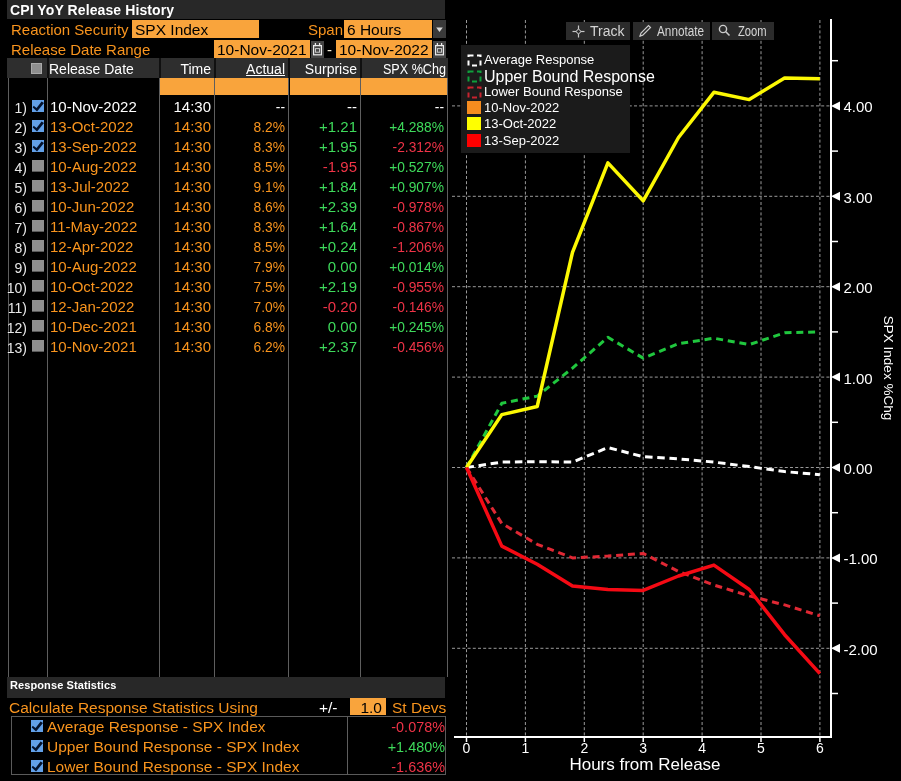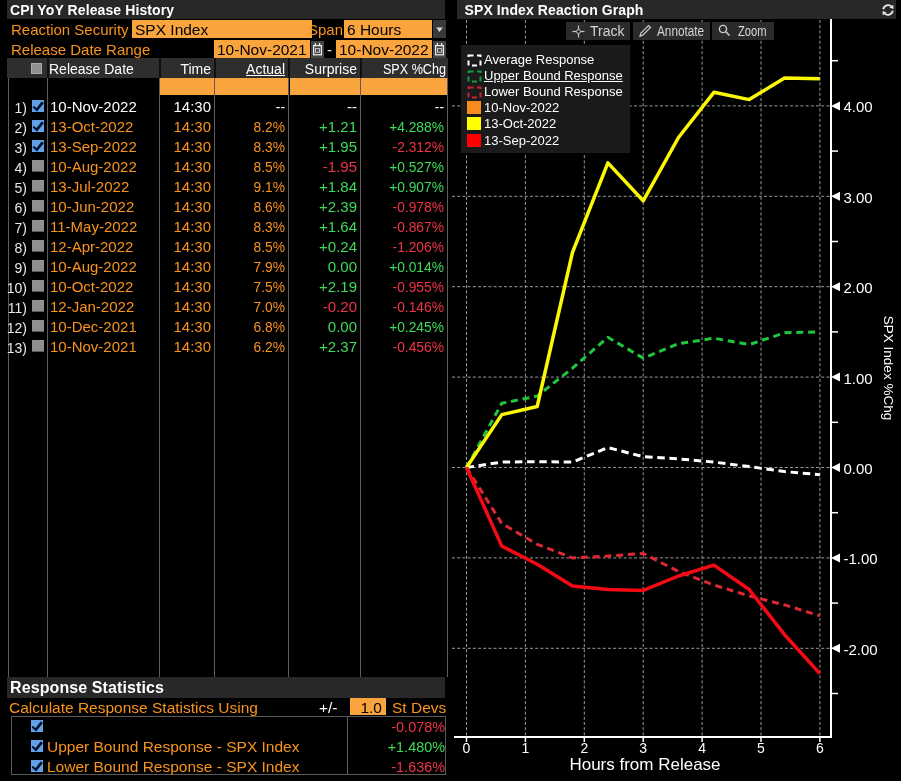--- a/index.html
+++ b/index.html
@@ -26,21 +26,21 @@
 </head>
 <body>
 <div class="abs" style="left:0;top:0;width:452px;height:781px;background:#000;">
 
   <div class="abs bar" style="left:7px;top:0;width:438px;height:19px;font-size:14px;">
     <span class="abs" style="left:3px;top:2px;">CPI YoY Release History</span>
   </div>
 
   <div class="abs" style="top:20px;left:0;width:452px;height:18px;font-size:15px;">
     <span class="abs org" style="left:11px;top:1px;">Reaction Security</span>
-    <div class="abs fld" style="left:132px;top:0;width:180px;height:18px;">
+    <div class="abs fld" style="left:132px;top:0;width:127px;height:18px;">
         <span class="abs" style="left:3px;top:1px;">SPX Index</span>
       </div>
     <span class="abs org" style="left:308px;top:1px;">Span</span>
     <div class="abs fld" style="left:344px;top:0;width:87.5px;height:18px;">
         <span class="abs" style="left:3px;top:1px;">6 Hours</span>
       </div>
     <div class="abs" style="left:433px;top:0;width:13px;height:18px;background:#3a3a3a;"><svg width="13" height="18">
           <path d="M3.2 7.5 L9.8 7.5 L6.5 12 Z" fill="#d8d8d8"></path>
         </svg></div>
   </div>
@@ -210,60 +210,52 @@
   <div class="row" style="top:336px;">
     <span class="num">13)</span>
     <div class="cbu" style="left:32px;top:4px;"></div>
     <span class="abs org" style="left:50px;top:2px;">10-Nov-2021</span>
     <span class="abs org r" style="left:111px;top:2px;width:100px;">14:30</span>
     <span class="abs org r" style="left:185px;top:2px;width:100px;transform:scaleX(0.92);transform-origin:100% 50%;">6.2%</span>
     <span class="abs grn r" style="left:257px;top:2px;width:100px;">+2.37</span>
     <span class="abs red r" style="left:344px;top:2px;width:100px;transform:scaleX(0.92);transform-origin:100% 50%;">-0.456%</span>
   </div>
 
-  <div class="abs bar" style="left:7px;top:677px;width:438px;height:21px;font-size:16px;">
+  <div class="abs bar" style="left:7px;top:677px;width:438px;height:21px;font-size:11px;">
     <span class="abs" style="left:3px;top:2px;">Response Statistics</span>
   </div>
   <div class="abs" style="left:0;top:698px;width:452px;height:18px;font-size:15.5px;">
     <span class="abs org" style="left:9px;top:1px;">Calculate Response Statistics Using</span>
     <span class="abs wht" style="left:319px;top:1px;">+/-</span>
     <div class="abs fld r" style="left:350px;top:0;width:36px;height:17px;">
         <span class="abs" style="right:4px;top:1px;">1.0</span>
       </div>
     <span class="abs org" style="left:392px;top:1px;">St Devs</span>
   </div>
   <div class="abs" style="left:11px;top:716px;width:435px;height:59px;border:1px solid #5a5a5a;">
     <div class="vline" style="left:335px;top:0;height:58px;"></div>
   </div>
   <div class="row" style="top:717px;font-size:15.5px;">
     <div class="cb" style="left:31px;top:3px;"></div>
+    <span class="abs org" style="left:47px;top:1px;">Average Response - SPX Index</span>
     <span class="abs red r" style="left:345px;top:1px;width:100px;transform:scaleX(0.93);transform-origin:100% 50%;">-0.078%</span>
   </div>
   <div class="row" style="top:737px;font-size:15.5px;">
     <div class="cb" style="left:31px;top:3px;"></div>
     <span class="abs org" style="left:47px;top:1px;">Upper Bound Response - SPX Index</span>
     <span class="abs grn r" style="left:345px;top:1px;width:100px;transform:scaleX(0.93);transform-origin:100% 50%;">+1.480%</span>
   </div>
   <div class="row" style="top:757px;font-size:15.5px;padding-left:11px;">
     <div class="cb" style="left:31px;top:3px;"></div>
     <span class="abs org" style="left:47px;top:1px;">Lower Bound Response - SPX Index</span>
     <span class="abs red r" style="left:345px;top:1px;width:100px;transform:scaleX(0.93);transform-origin:100% 50%;">-1.636%</span>
   </div>
 </div>
 
 <div class="abs" style="left:452px;top:0;width:449px;height:781px;background:#000;">
-  <div class="abs bar" style="left:4.5px;top:0;width:439px;height:19px;font-size:14px;">
-    <span class="abs" style="left:8px;top:2px;">SPX Index Reaction Graph</span>
-    <svg class="abs" style="right:2px;top:4px;" width="12" height="12" viewBox="0 0 12 12">
-        <path d="M1.2 5.2 A5 5 0 0 1 9.6 2.6" fill="none" stroke="#e8e8e8" stroke-width="1.8"></path>
-        <path d="M10.8 6.8 A5 5 0 0 1 2.4 9.4" fill="none" stroke="#e8e8e8" stroke-width="1.8"></path>
-        <path d="M11.4 0.8 L11.4 5 L7.4 3.4 Z" fill="#e8e8e8"></path>
-        <path d="M0.6 11.2 L0.6 7 L4.6 8.6 Z" fill="#e8e8e8"></path>
-      </svg>
-  </div>
 <svg class="abs" style="left:0;top:0;" width="449" height="781">
 <line x1="14.5" y1="20" x2="14.5" y2="737" stroke="#9a9a9a" stroke-width="1" stroke-dasharray="3,2.2"></line>
 <line x1="73.4" y1="20" x2="73.4" y2="737" stroke="#9a9a9a" stroke-width="1" stroke-dasharray="3,2.2"></line>
 <line x1="132.3" y1="20" x2="132.3" y2="737" stroke="#9a9a9a" stroke-width="1" stroke-dasharray="3,2.2"></line>
 <line x1="191.2" y1="20" x2="191.2" y2="737" stroke="#9a9a9a" stroke-width="1" stroke-dasharray="3,2.2"></line>
 <line x1="250.1" y1="20" x2="250.1" y2="737" stroke="#9a9a9a" stroke-width="1" stroke-dasharray="3,2.2"></line>
 <line x1="309.0" y1="20" x2="309.0" y2="737" stroke="#9a9a9a" stroke-width="1" stroke-dasharray="3,2.2"></line>
 <line x1="367.9" y1="20" x2="367.9" y2="737" stroke="#9a9a9a" stroke-width="1" stroke-dasharray="3,2.2"></line>
 <line x1="0" y1="648.3" x2="379" y2="648.3" stroke="#9a9a9a" stroke-width="1" stroke-dasharray="3,2.2"></line>
 <line x1="0" y1="557.9" x2="379" y2="557.9" stroke="#9a9a9a" stroke-width="1" stroke-dasharray="3,2.2"></line>
@@ -319,21 +311,21 @@
       <line x1="379" y1="693.5" x2="386" y2="693.5" stroke="#fff" stroke-width="1.5"></line>
     </svg>
 <div class="abs" style="left:9px;top:45px;width:169px;height:108px;background:#1b1b1b;"></div>
 <svg class="abs" style="left:15px;top:54px;" width="15" height="13">
       <rect x="1.5" y="1.5" width="12" height="10" fill="none" stroke="#ffffff" stroke-width="2" stroke-dasharray="5,3.5"></rect>
     </svg>
 <span class="abs wht" style="left:32px;top:52px;font-size:13px;">Average Response</span>
 <svg class="abs" style="left:15px;top:70px;" width="15" height="13">
       <rect x="1.5" y="1.5" width="12" height="10" fill="none" stroke="#0fa03c" stroke-width="2" stroke-dasharray="5,3.5"></rect>
     </svg>
-<span class="abs wht" style="left:32px;top:68px;font-size:13px;text-decoration:underline;">Upper Bound Response</span>
+<span class="abs wht" style="left:32px;top:68px;font-size:16px;">Upper Bound Response</span>
 <svg class="abs" style="left:15px;top:86px;" width="15" height="13">
       <rect x="1.5" y="1.5" width="12" height="10" fill="none" stroke="#c8232f" stroke-width="2" stroke-dasharray="5,3.5"></rect>
     </svg>
 <span class="abs wht" style="left:32px;top:84px;font-size:13px;">Lower Bound Response</span>
 <div class="abs" style="left:15px;top:101px;width:14px;height:13px;background:#f68c1f;"></div>
 <span class="abs wht" style="left:32px;top:100px;font-size:13px;">10-Nov-2022</span>
 <div class="abs" style="left:15px;top:117px;width:14px;height:13px;background:#ffff00;"></div>
 <span class="abs wht" style="left:32px;top:116px;font-size:13px;">13-Oct-2022</span>
 <div class="abs" style="left:15px;top:134px;width:14px;height:13px;background:#ff0000;"></div>
 <span class="abs wht" style="left:32px;top:133px;font-size:13px;">13-Sep-2022</span>

